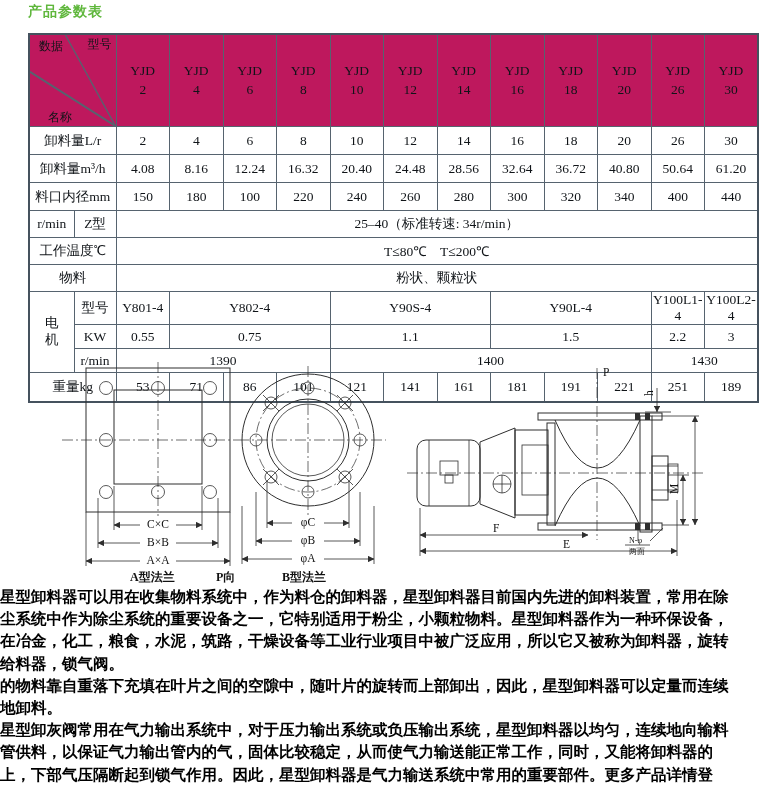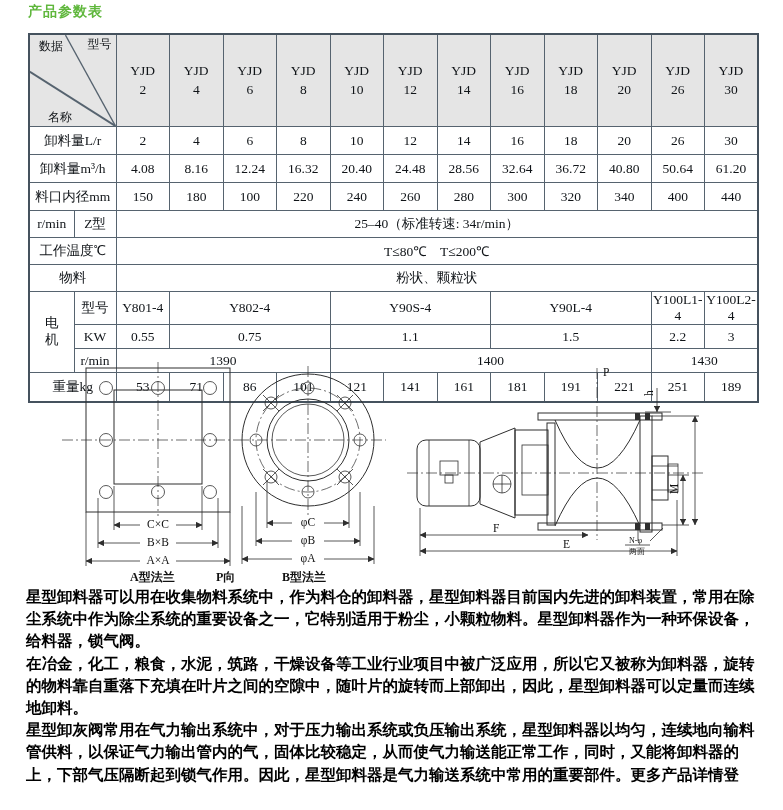--- a/index.html
+++ b/index.html
@@ -19,21 +19,21 @@
     border-collapse:collapse;table-layout:fixed;
     border:2px solid #45525e;
   }
   table.spec col.c-g1{width:45px}
   table.spec col.c-g2{width:42px}
   table.spec col.c-d{width:53.5px}
   table.spec th, table.spec td{
     border:1px solid #56636f;text-align:center;vertical-align:middle;
     padding:0;font-weight:normal;font-size:13.5px;color:#101418;
   }
-  table.spec thead th{background:#e5e5e5;height:42px;white-space:pre-line;line-height:1.35;}
+  table.spec thead th{background:#be185d;height:42px;white-space:pre-line;line-height:1.35;}
   table.spec td{height:26px;}
   tr.r-num td{height:27px;}
   tr.r-motor td{height:23px;}
   tr.r-weight td{height:28px;}
   td.label{font-size:12.5px;}
   td.small{font-size:11px;}
   td.group{font-size:12.5px;white-space:pre-line;line-height:1.25;}
   
   th.corner{position:relative;background:#cfe3f2;padding:0;}
   th.corner svg{position:absolute;left:0;top:0;width:100%;height:100%;}
@@ -52,21 +52,21 @@
   .cap{font-family:"Liberation Serif", serif;font-size:12px;font-weight:bold;fill:#111;}
   .fillb{fill:#2e2e2e;stroke:none;}
   .mask{fill:#ffffff;stroke:none;}
   .ntxt{font-family:"Liberation Serif", serif;font-size:8px;fill:#111;}
   
   .bodytext{
     position:absolute;left:0;top:586px;width:783px;
     font-family:"Liberation Sans", sans-serif;font-weight:bold;
     font-size:15.5px;color:#000;
   }
-  .bodytext .line{height:22.2px;line-height:22.2px;padding-left:26px;white-space:nowrap;}
+  .bodytext .line{height:22.2px;line-height:22.2px;white-space:nowrap;}
 </style>
 </head>
 <body>
 
 <div class="page-title">产品参数表</div>
 
 <table class="spec">
   <colgroup>
     <col class="c-g1">
       <col class="c-g2">
@@ -366,22 +366,22 @@
     <line class="dw-thin" x1="220" y1="187" x2="245" y2="187"></line>
     <text class="ntxt" x="224" y="185">N-φ</text>
     <text class="ntxt" x="224" y="196">两面</text>
   </svg>
 </div>
 
 <div class="bodytext">
   <div>
     <div class="line">星型卸料器可以用在收集物料系统中，作为料仓的卸料器，星型卸料器目前国内先进的卸料装置，常用在除</div>
       <div class="line">尘系统中作为除尘系统的重要设备之一，它特别适用于粉尘，小颗粒物料。星型卸料器作为一种环保设备，</div>
+      <div class="line">在冶金，化工，粮食，水泥，筑路，干燥设备等工业行业项目中被广泛应用，所以它又被称为卸料器，旋转</div>
       <div class="line">给料器，锁气阀。</div>
-      <div class="line">在冶金，化工，粮食，水泥，筑路，干燥设备等工业行业项目中被广泛应用，所以它又被称为卸料器，旋转</div>
   </div>
   <div>
       <div class="line">的物料靠自重落下充填在叶片之间的空隙中，随叶片的旋转而上部卸出，因此，星型卸料器可以定量而连续</div>
       <div class="line">地卸料。</div>
   </div>
   <div>
     <div class="line">星型卸灰阀常用在气力输出系统中，对于压力输出系统或负压输出系统，星型卸料器以均匀，连续地向输料</div>
       <div class="line">管供料，以保证气力输出管内的气，固体比较稳定，从而使气力输送能正常工作，同时，又能将卸料器的</div>
       <div class="line">上，下部气压隔断起到锁气作用。因此，星型卸料器是气力输送系统中常用的重要部件。更多产品详情登</div>
   </div>

